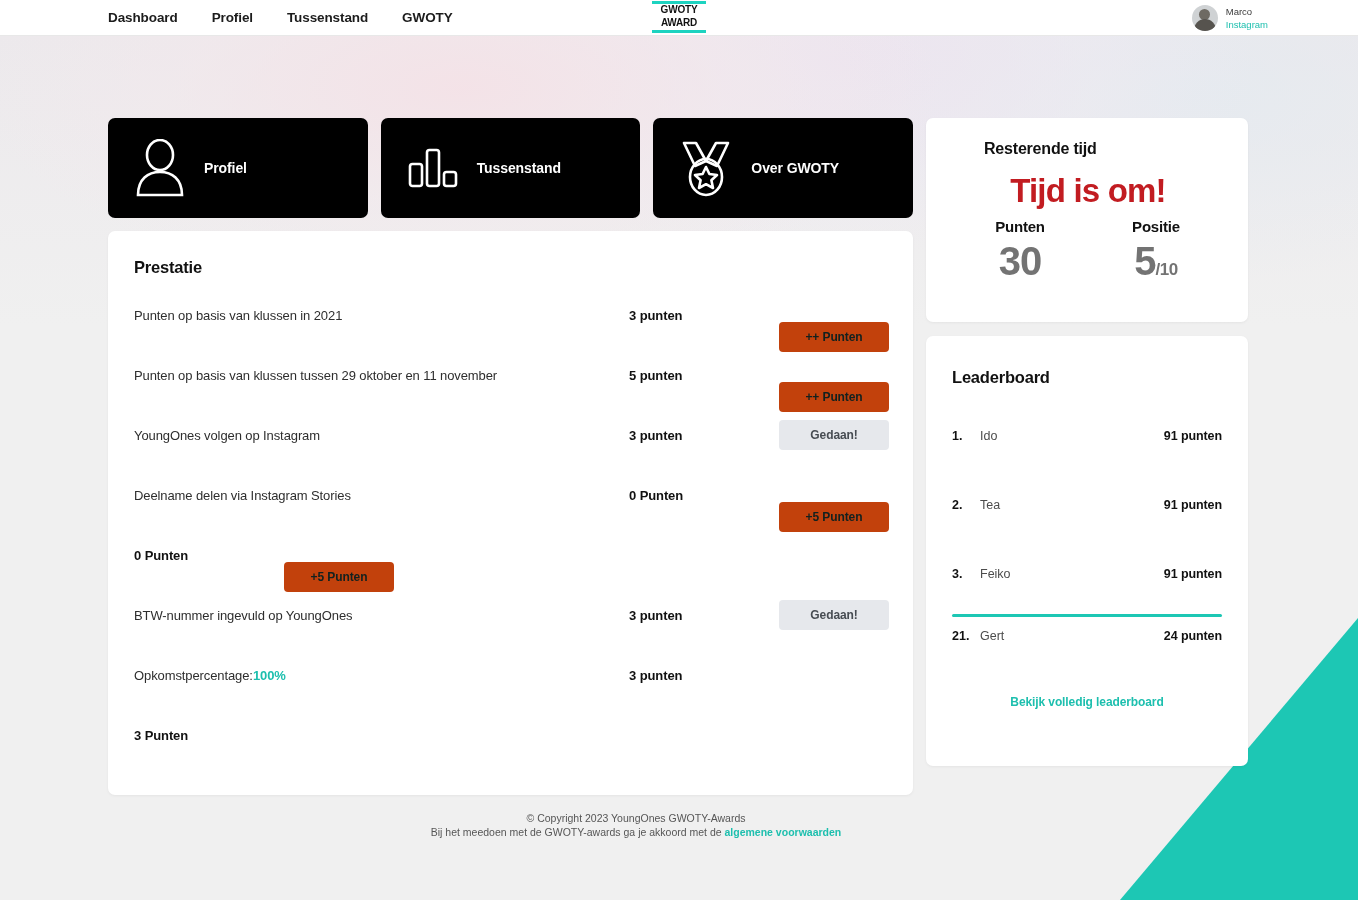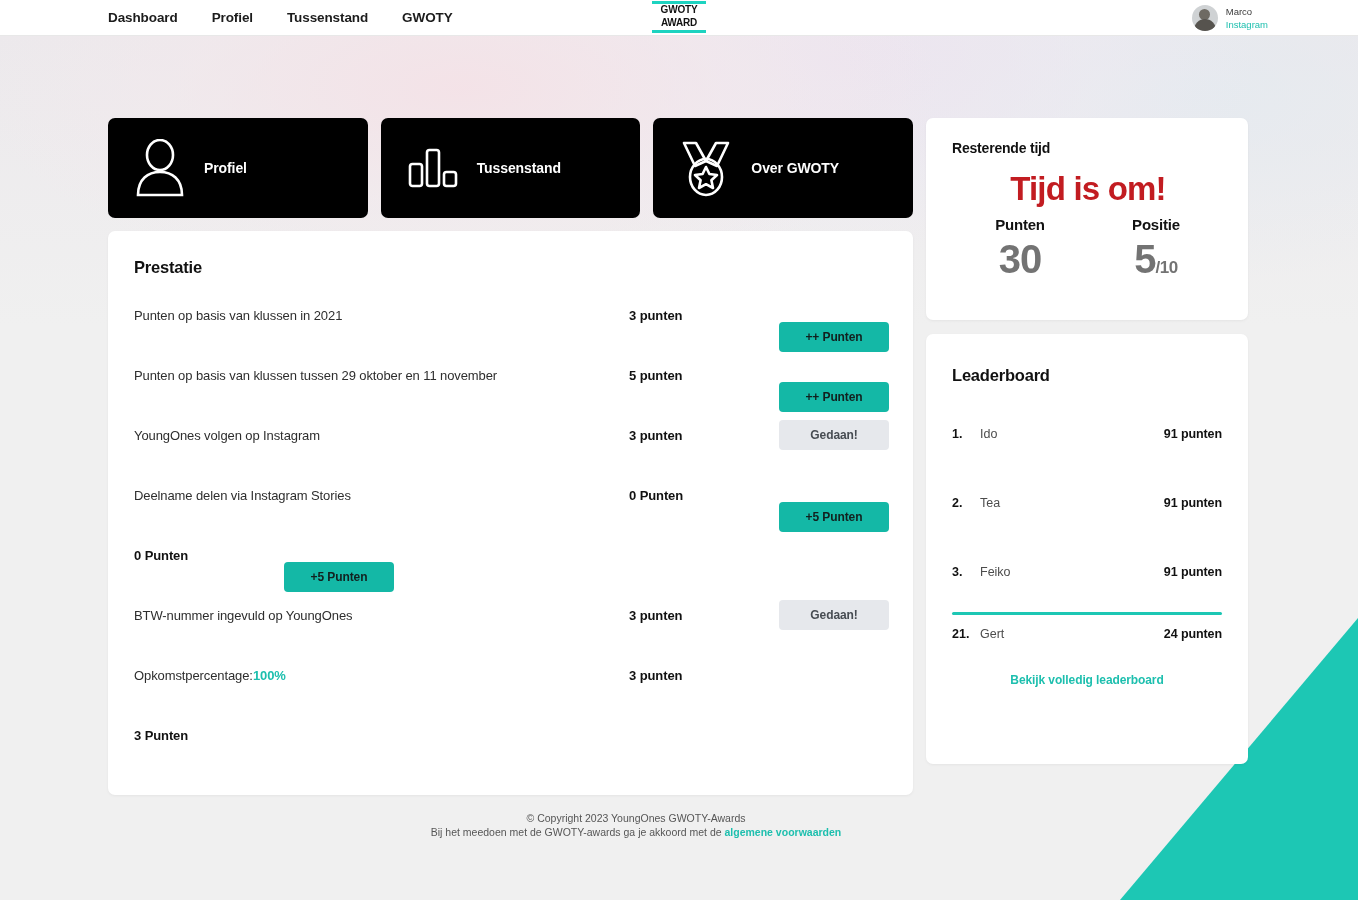--- a/index.html
+++ b/index.html
@@ -176,31 +176,32 @@
     line-height: 30px;
     text-align: center;
     border-radius: 4px;
     font-size: 12px;
     font-weight: 700;
     letter-spacing: -0.1px;
     border: none;
     cursor: pointer;
     font-family: inherit;
   }
-  .btn-teal { background: #14b8a6; color: #12211f; margin-top: 44px; }
+  .btn-teal { background: #c2410c; color: #12211f; margin-top: 44px; }
   .btn-done { background: #e6e8ec; color: #474c52; cursor: default; }
   .stars { color: #1dc7b4; font-size: 15px; letter-spacing: 0.5px; }
 
   
   #timecard { padding: 22px 24px 28px 26px; }
   #timecard .heading {
-    font-size: 14px;
+    font-size: 16px;
     font-weight: 800;
     color: #111;
     letter-spacing: -0.2px;
+    margin-left: 32px;
   }
   .big-red {
     font-size: 33px;
     font-weight: 800;
     color: #c21c21;
     text-align: center;
     letter-spacing: -0.8px;
     margin: 14px 0 8px 0;
   }
   .stat-grid { display: flex; }
@@ -234,21 +235,21 @@
   .lb-rank { width: 28px; font-size: 12.5px; font-weight: 800; color: #111; }
   .lb-name { flex: 1; font-size: 12.5px; color: #4c4c4c; }
   .lb-points { font-size: 12.5px; font-weight: 800; color: #111; letter-spacing: -0.1px; }
   .lb-divider { height: 2.5px; background: #1dc7b4; border-radius: 2px; margin: 6px 0 2px 0; }
   .lb-link {
     display: block;
     text-align: center;
     font-size: 12px;
     font-weight: 800;
     color: #1dbfae;
-    margin-top: 22px;
+    margin-top: 42px;
     text-decoration: none;
     cursor: pointer;
     letter-spacing: -0.1px;
   }
 
   
   #footer {
     position: relative;
     z-index: 2;
     text-align: center;

